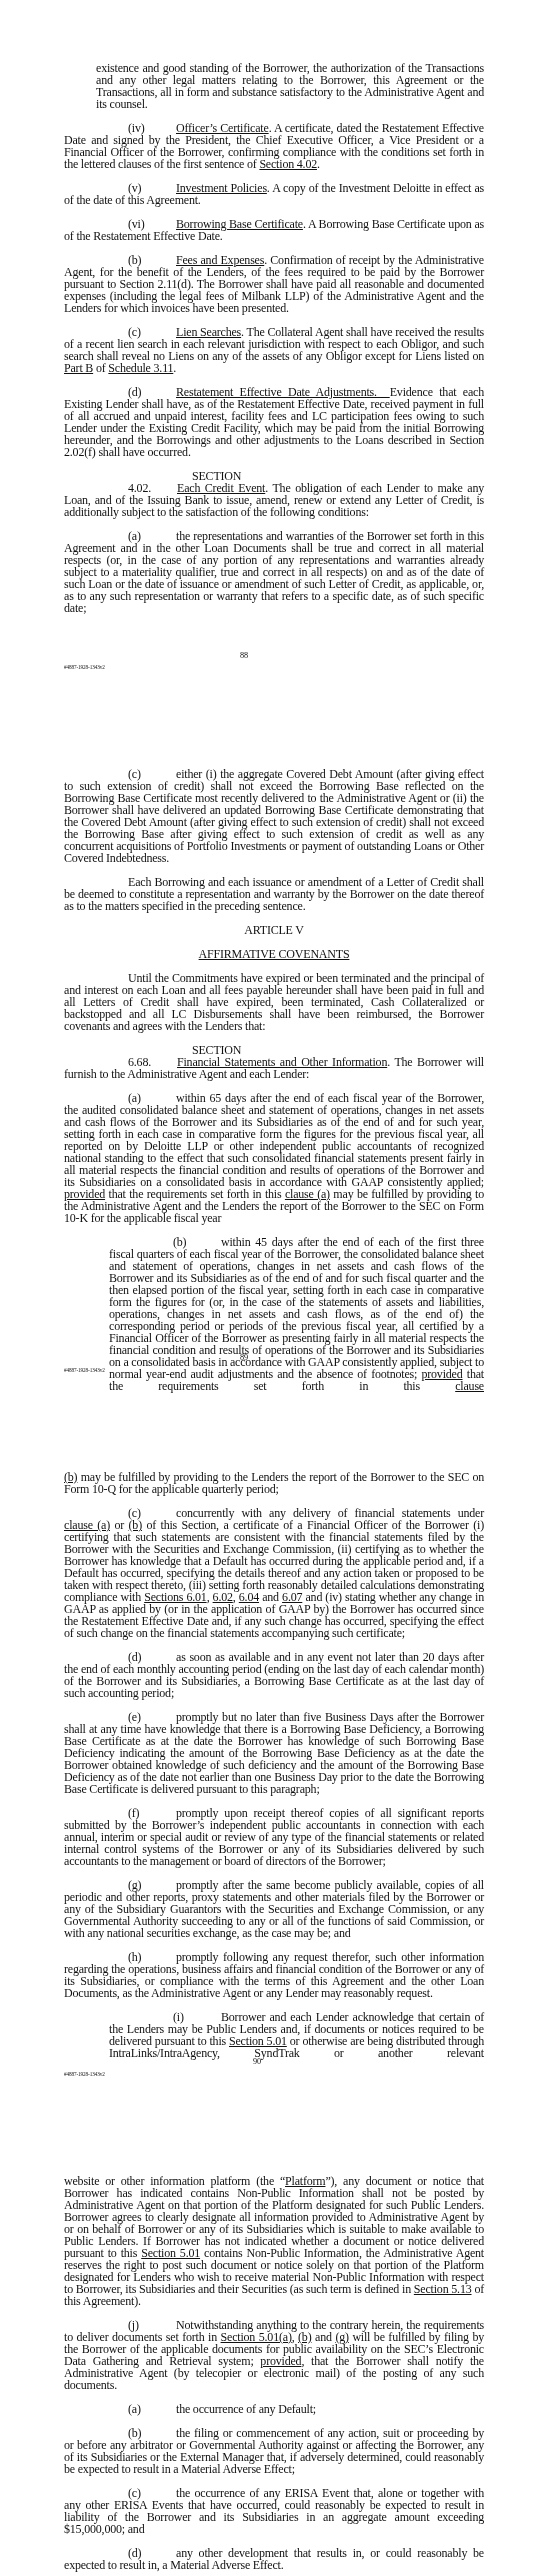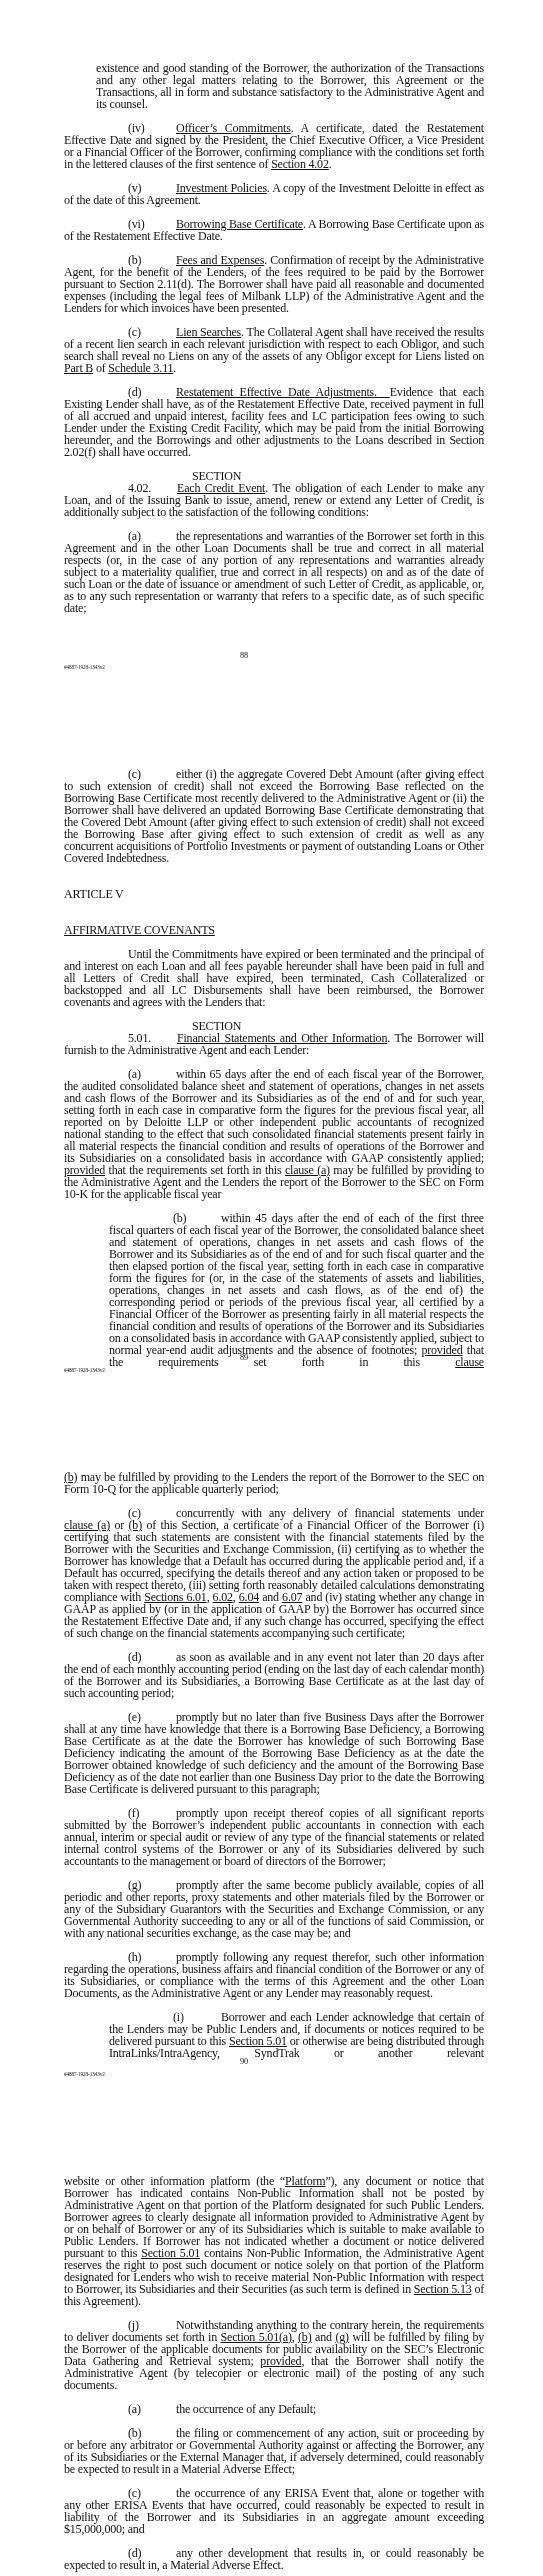--- a/index.html
+++ b/index.html
@@ -5,70 +5,71 @@
   html, body { margin:0; padding:0; background:#ffffff; }
   body { width:544px; height:2813px; position:relative; overflow:hidden;
          font-family:"Liberation Serif", "DejaVu Serif", serif; color:#111; }
   .page { position:absolute; left:0; width:544px; }
   .body { position:absolute; left:64px; width:420px; font-size:12px; line-height:12px;
           letter-spacing:-0.2px; text-align:justify; }
   .p { margin:0 0 12px 0; }
   .ind { text-indent:64px; }
   .lbl { display:inline-block; width:48px; text-indent:0; }
   u { text-decoration:underline; text-underline-offset:1px; }
-  .center { text-align:left; text-indent:0;margin-top:24px; }
+  .center { text-align:center; text-indent:0; }
   .pgnum { position:absolute; left:0; width:488px; text-align:center; font-size:8.2px; }
   .footer { position:absolute; left:64px; font-size:5.2px; letter-spacing:-0.1px; }
   .tail { text-align:justify; text-align-last:justify;margin-left:45px; }
 </style>
 </head>
 <body>
 
 <div class="page" style="top:0;">
   <div class="body" style="top:62px;">
     <p class="p" style="margin-left:32px;">existence and good standing of the Borrower, the authorization of the Transactions and any other legal matters relating to the Borrower, this Agreement or the Transactions, all in form and substance satisfactory to the Administrative Agent and its counsel.</p>
-    <p class="p ind"><span class="lbl">(iv)</span><u>Officer’s Commitments</u><span>.  A certificate, dated the Restatement Effective Date and signed by the President, the Chief Executive Officer, a Vice President or a Financial Officer of the Borrower, confirming compliance with the conditions set forth in the lettered clauses of the first sentence of </span><u>Section 4.02</u>.</p>
+    <p class="p ind"><span class="lbl">(iv)</span><u>Officer’s Certificate</u><span>.  A certificate, dated the Restatement Effective Date and signed by the President, the Chief Executive Officer, a Vice President or a Financial Officer of the Borrower, confirming compliance with the conditions set forth in the lettered clauses of the first sentence of </span><u>Section 4.02</u>.</p>
     <p class="p ind"><span class="lbl">(v)</span><u>Investment Policies</u><span>. A copy of the Investment Deloitte in effect as of the date of this Agreement.</span></p>
     <p class="p ind"><span class="lbl">(vi)</span><u>Borrowing Base Certificate</u><span>.  A Borrowing Base Certificate upon as of the Restatement Effective Date.</span></p>
     <p class="p ind"><span class="lbl">(b)</span><u>Fees and Expenses</u><span>.  Confirmation of receipt by the Administrative Agent, for the benefit of the Lenders, of the fees required to be paid by the Borrower pursuant to Section 2.11(d).  The Borrower shall have paid all reasonable and documented expenses (including the legal fees of Milbank LLP) of the Administrative Agent and the Lenders for which invoices have been presented.</span></p>
     <p class="p ind"><span class="lbl">(c)</span><u>Lien Searches</u><span>.  The Collateral Agent shall have received the results of a recent lien search in each relevant jurisdiction with respect to each Obligor, and such search shall reveal no Liens on any of the assets of any Obligor except for Liens listed on </span><u>Part B</u><span> of </span><u>Schedule 3.11</u>.</p>
     <p class="p ind"><span class="lbl">(d)</span><u style="white-space:pre;">Restatement Effective Date Adjustments.  </u><span>Evidence that each Existing Lender shall have, as of the Restatement Effective Date, received payment in full of all accrued and unpaid interest, facility fees and LC participation fees owing to such Lender under the Existing Credit Facility, which may be paid from the initial Borrowing hereunder, and the Borrowings and other adjustments to the Loans described in Section 2.02(f) shall have occurred.</span></p>
     <p class="p ind"><span style="display:inline-block;width:49px;">SECTION 4.02.</span><u>Each Credit Event</u><span>.  The obligation of each Lender to make any Loan, and of the Issuing Bank to issue, amend, renew or extend any Letter of Credit, is additionally subject to the satisfaction of the following conditions:</span></p>
     <p class="p ind"><span class="lbl">(a)</span><span>the representations and warranties of the Borrower set forth in this Agreement and in the other Loan Documents shall be true and correct in all material respects (or, in the case of any portion of any representations and warranties already subject to a materiality qualifier, true and correct in all respects) on and as of the date of such Loan or the date of issuance or amendment of such Letter of Credit, as applicable, or, as to any such representation or warranty that refers to a specific date, as of such specific date;</span></p>
   </div>
   <div class="pgnum" style="top:651px;">88</div>
   <div class="footer" style="top:664px;">#4887-1928-1343v2</div>
 </div>
 
 <div class="page" style="top:0;">
   <div class="body" style="top:768px;">
     <p class="p ind"><span class="lbl">(c)</span><span>either (i) the aggregate Covered Debt Amount (after giving effect to such extension of credit) shall not exceed the Borrowing Base reflected on the Borrowing Base Certificate most recently delivered to the Administrative Agent or (ii) the Borrower shall have delivered an updated Borrowing Base Certificate demonstrating that the Covered Debt Amount (after giving effect to such extension of credit) shall not exceed the Borrowing Base after giving effect to such extension of credit as well as any concurrent acquisitions of Portfolio Investments or payment of outstanding Loans or Other Covered Indebtedness.</span></p>
+    <p class="p ind">Each Borrowing and each issuance or amendment of a Letter of Credit shall be deemed to constitute a representation and warranty by the Borrower on the date thereof as to the matters specified in the preceding sentence.</p>
     <p class="p center">ARTICLE V</p>
     <p class="p center"><u>AFFIRMATIVE COVENANTS</u></p>
     <p class="p ind">Until the Commitments have expired or been terminated and the principal of and interest on each Loan and all fees payable hereunder shall have been paid in full and all Letters of Credit shall have expired, been terminated, Cash Collateralized or backstopped and all LC Disbursements shall have been reimbursed, the Borrower covenants and agrees with the Lenders that:</p>
-    <p class="p ind"><span style="display:inline-block;width:49px;">SECTION 5.01.</span><u>Financial Statements and Other Information</u><span>.  The Borrower will furnish to the Administrative Agent and each Lender:</span></p>
+    <p class="p ind"><span style="display:inline-block;width:49px;">SECTION 6.68.</span><u>Financial Statements and Other Information</u><span>.  The Borrower will furnish to the Administrative Agent and each Lender:</span></p>
     <p class="p ind"><span class="lbl">(a)</span><span>within 65 days after the end of each fiscal year of the Borrower, the audited consolidated balance sheet and statement of operations, changes in net assets and cash flows of the Borrower and its Subsidiaries as of the end of and for such year, setting forth in each case in comparative form the figures for the previous fiscal year, all reported on by Deloitte LLP or other independent public accountants of recognized national standing to the effect that such consolidated financial statements present fairly in all material respects the financial condition and results of operations of the Borrower and its Subsidiaries on a consolidated basis in accordance with GAAP consistently applied; </span><u>provided</u><span> that the requirements set forth in this </span><u>clause (a)</u><span> may be fulfilled by providing to the Administrative Agent and the Lenders the report of the Borrower to the SEC on Form 10-K for the applicable fiscal year</span></p>
     <p class="p ind tail"><span class="lbl">(b)</span><span>within 45 days after the end of each of the first three fiscal quarters of each fiscal year of the Borrower, the consolidated balance sheet and statement of operations, changes in net assets and cash flows of the Borrower and its Subsidiaries as of the end of and for such fiscal quarter and the then elapsed portion of the fiscal year, setting forth in each case in comparative form the figures for (or, in the case of the statements of assets and liabilities, operations, changes in net assets and cash flows, as of the end of) the corresponding period or periods of the previous fiscal year, all certified by a Financial Officer of the Borrower as presenting fairly in all material respects the financial condition and results of operations of the Borrower and its Subsidiaries on a consolidated basis in accordance with GAAP consistently applied, subject to normal year-end audit adjustments and the absence of footnotes; </span><u>provided</u><span> that the requirements set forth in this </span><u>clause</u></p>
   </div>
   <div class="pgnum" style="top:1353px;">89</div>
   <div class="footer" style="top:1367px;">#4887-1928-1343v2</div>
 </div>
 
 <div class="page" style="top:0;">
   <div class="body" style="top:1471px;">
     <p class="p"><u>(b)</u><span> may be fulfilled by providing to the Lenders the report of the Borrower to the SEC on Form 10-Q for the applicable quarterly period;</span></p>
     <p class="p ind"><span class="lbl">(c)</span><span>concurrently with any delivery of financial statements under </span><u>clause (a)</u><span> or </span><u>(b)</u><span> of this Section, a certificate of a Financial Officer of the Borrower (i) certifying that such statements are consistent with the financial statements filed by the Borrower with the Securities and Exchange Commission, (ii) certifying as to whether the Borrower has knowledge that a Default has occurred during the applicable period and, if a Default has occurred, specifying the details thereof and any action taken or proposed to be taken with respect thereto, (iii) setting forth reasonably detailed calculations demonstrating compliance with </span><u>Sections 6.01</u><span>, </span><u>6.02</u><span>, </span><u>6.04</u><span> and </span><u>6.07</u><span> and (iv) stating whether any change in GAAP as applied by (or in the application of GAAP by) the Borrower has occurred since the Restatement Effective Date and, if any such change has occurred, specifying the effect of such change on the financial statements accompanying such certificate;</span></p>
     <p class="p ind"><span class="lbl">(d)</span><span>as soon as available and in any event not later than 20 days after the end of each monthly accounting period (ending on the last day of each calendar month) of the Borrower and its Subsidiaries, a Borrowing Base Certificate as at the last day of such accounting period;</span></p>
     <p class="p ind"><span class="lbl">(e)</span><span>promptly but no later than five Business Days after the Borrower shall at any time have knowledge that there is a Borrowing Base Deficiency, a Borrowing Base Certificate as at the date the Borrower has knowledge of such Borrowing Base Deficiency indicating the amount of the Borrowing Base Deficiency as at the date the Borrower obtained knowledge of such deficiency and the amount of the Borrowing Base Deficiency as of the date not earlier than one Business Day prior to the date the Borrowing Base Certificate is delivered pursuant to this paragraph;</span></p>
     <p class="p ind"><span class="lbl">(f)</span><span>promptly upon receipt thereof copies of all significant reports submitted by the Borrower’s independent public accountants in connection with each annual, interim or special audit or review of any type of the financial statements or related internal control systems of the Borrower or any of its Subsidiaries delivered by such accountants to the management or board of directors of the Borrower;</span></p>
     <p class="p ind"><span class="lbl">(g)</span><span>promptly after the same become publicly available, copies of all periodic and other reports, proxy statements and other materials filed by the Borrower or any of the Subsidiary Guarantors with the Securities and Exchange Commission, or any Governmental Authority succeeding to any or all of the functions of said Commission, or with any national securities exchange, as the case may be; and</span></p>
     <p class="p ind"><span class="lbl">(h)</span><span>promptly following any request therefor, such other information regarding the operations, business affairs and financial condition of the Borrower or any of its Subsidiaries, or compliance with the terms of this Agreement and the other Loan Documents, as the Administrative Agent or any Lender may reasonably request.</span></p>
     <p class="p ind tail"><span class="lbl">(i)</span><span>Borrower and each Lender acknowledge that certain of the Lenders may be Public Lenders and, if documents or notices required to be delivered pursuant to this </span><u>Section 5.01</u><span> or otherwise are being distributed through IntraLinks/IntraAgency, SyndTrak or another relevant</span></p>
   </div>
-  <div class="pgnum" style="top:2057px;">90</div>
+  <div class="pgnum" style="top:2057px;padding-left:13px;">90</div>
   <div class="footer" style="top:2071px;">#4887-1928-1343v2</div>
 </div>
 
 <div class="page" style="top:0;">
   <div class="body" style="top:2175px;">
     <p class="p"><span>website or other information platform (the “</span><u>Platform</u><span>”), any document or notice that Borrower has indicated contains Non-Public Information shall not be posted by Administrative Agent on that portion of the Platform designated for such Public Lenders. Borrower agrees to clearly designate all information provided to Administrative Agent by or on behalf of Borrower or any of its Subsidiaries which is suitable to make available to Public Lenders. If Borrower has not indicated whether a document or notice delivered pursuant to this </span><u>Section 5.01</u><span> contains Non-Public Information, the Administrative Agent reserves the right to post such document or notice solely on that portion of the Platform designated for Lenders who wish to receive material Non-Public Information with respect to Borrower, its Subsidiaries and their Securities (as such term is defined in </span><u>Section 5.13</u><span> of this Agreement).</span></p>
     <p class="p ind"><span class="lbl">(j)</span><span>Notwithstanding anything to the contrary herein, the requirements to deliver documents set forth in </span><u>Section 5.01(a)</u><span>, </span><u>(b)</u><span> and </span><u>(g)</u><span> will be fulfilled by filing by the Borrower of the applicable documents for public availability on the SEC’s Electronic Data Gathering and Retrieval system; </span><u>provided</u><span>, that the Borrower shall notify the Administrative Agent (by telecopier or electronic mail) of the posting of any such documents.</span></p>
     <p class="p ind"><span class="lbl">(a)</span><span>the occurrence of any Default;</span></p>
     <p class="p ind"><span class="lbl">(b)</span><span>the filing or commencement of any action, suit or proceeding by or before any arbitrator or Governmental Authority against or affecting the Borrower, any of its Subsidiaries or the External Manager that, if adversely determined, could reasonably be expected to result in a Material Adverse Effect;</span></p>
     <p class="p ind"><span class="lbl">(c)</span><span>the occurrence of any ERISA Event that, alone or together with any other ERISA Events that have occurred, could reasonably be expected to result in liability of the Borrower and its Subsidiaries in an aggregate amount exceeding $15,000,000; and</span></p>

